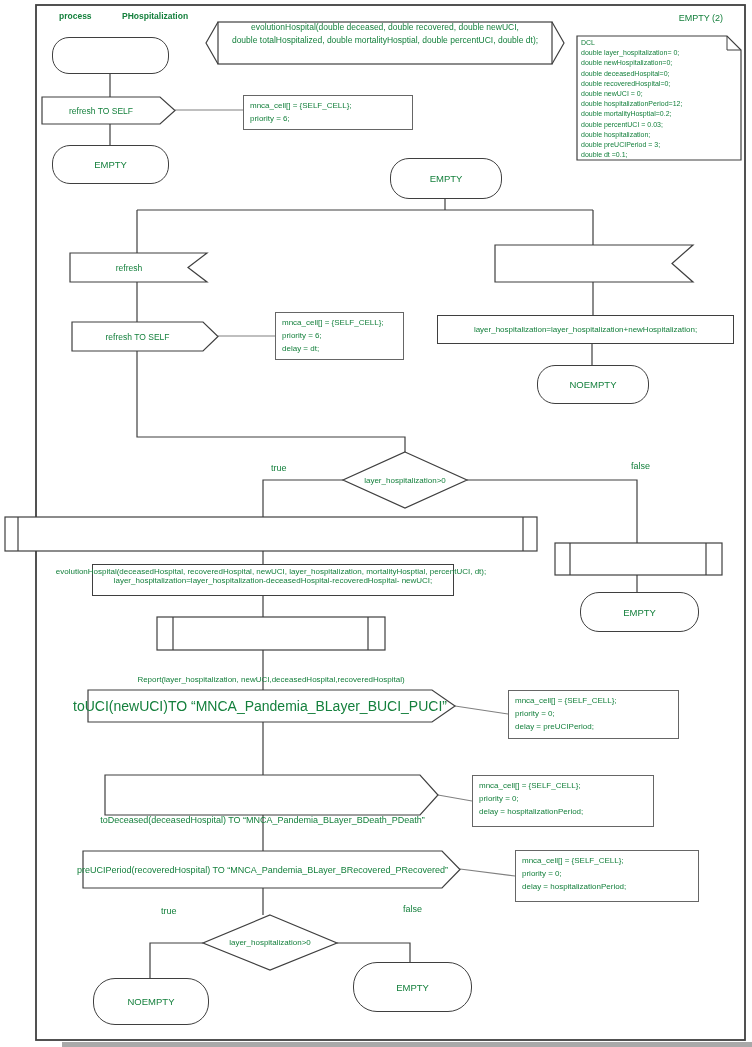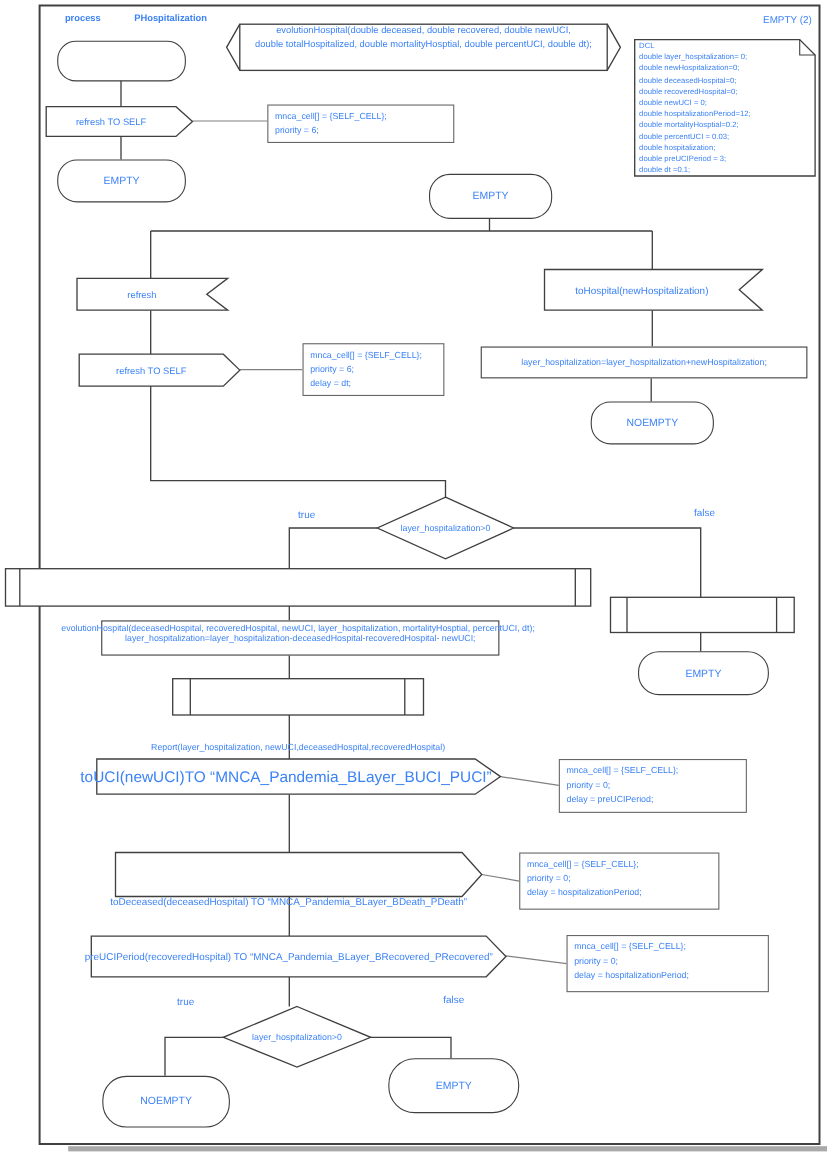--- a/index.html
+++ b/index.html
@@ -1,17 +1,17 @@
 <!DOCTYPE html>
 <html><head>
 <meta charset="utf-8">
 <style>
   html,body{margin:0;padding:0;background:#fff;}
   .stage{position:relative;width:752px;height:1047px;background:#ffffff;
-         font-family:"Liberation Sans",sans-serif;color:#3b82f6;overflow:hidden;}
+         font-family:"Liberation Sans",sans-serif;color:#15803d;overflow:hidden;}
   .abs{position:absolute;}
   svg{position:absolute;left:0;top:0;}
   .state{position:absolute;border:1.2px solid #3f3f3f;background:#fff;
          display:flex;align-items:center;justify-content:center;
          font-size:9.5px;white-space:nowrap;}
   .task{position:absolute;border:1px solid #3f3f3f;background:#fff;
         display:flex;align-items:center;justify-content:center;
         font-size:8px;white-space:nowrap;}
   .olay{position:absolute;display:flex;align-items:center;justify-content:center;
         white-space:nowrap;text-align:center;}
@@ -59,21 +59,21 @@
     <rect x="5" y="517" width="532" height="34" fill="#fff" stroke="#3f3f3f" stroke-width="1.2"></rect>
     <path d="M18 517 V551 M523 517 V551" stroke="#3f3f3f" stroke-width="1.2"></path>
     <rect x="157" y="617" width="228" height="33" fill="#fff" stroke="#3f3f3f" stroke-width="1.2"></rect>
     <path d="M173 617 V650 M368 617 V650" stroke="#3f3f3f" stroke-width="1.2"></path>
     <rect x="555" y="543" width="167" height="32" fill="#fff" stroke="#3f3f3f" stroke-width="1.2"></rect>
     <path d="M570 543 V575 M706 543 V575" stroke="#3f3f3f" stroke-width="1.2"></path>
   </svg>
 
   <div class="abs bold" style="left:59px;top:11px;font-size:8.5px;">process</div>
   <div class="abs bold" style="left:122px;top:11px;font-size:8.5px;">PHospitalization</div>
-  <div class="abs" style="left:645px;top:13px;width:93px;text-align:right;font-size:9px;">EMPTY (2)</div>
+  <div class="abs" style="left:630px;top:13px;width:93px;text-align:right;font-size:9px;">EMPTY (2)</div>
 
   <div class="abs" style="left:218px;top:22px;width:334px;height:24px;display:flex;flex-direction:column;
        align-items:center;justify-content:center;font-size:8.5px;line-height:13px;white-space:nowrap;">
     <div>evolutionHospital(double deceased, double recovered, double newUCI,</div>
     <div>double totalHospitalized, double mortalityHosptial, double percentUCI, double dt);</div>
   </div>
 
   <div class="dcltext" style="left:581px;top:38px;width:158px;">
     <div>DCL</div>
     <div>double layer_hospitalization= 0;</div>
@@ -93,21 +93,20 @@
   <div class="state" style="left:52px;top:145px;width:115px;height:37px;border-radius:18px;">EMPTY</div>
   <div class="state" style="left:390px;top:158px;width:110px;height:39px;border-radius:19px;">EMPTY</div>
   <div class="state" style="left:537px;top:365px;width:110px;height:37px;border-radius:18px;">NOEMPTY</div>
   <div class="state" style="left:580px;top:592px;width:117px;height:38px;border-radius:19px;">EMPTY</div>
   <div class="state" style="left:93px;top:978px;width:114px;height:45px;border-radius:22px;">NOEMPTY</div>
   <div class="state" style="left:353px;top:962px;width:117px;height:48px;border-radius:24px;">EMPTY</div>
 
   <div class="olay" style="left:42px;top:97px;width:118px;height:27px;font-size:8.5px;">refresh TO SELF</div>
   <div class="olay" style="left:70px;top:253px;width:118px;height:29px;font-size:8.5px;">refresh</div>
   <div class="olay" style="left:72px;top:322px;width:131px;height:29px;font-size:8.5px;">refresh TO SELF</div>
-  <div class="olay" style="left:495px;top:245px;width:177px;height:37px;font-size:9px;">toHospital(newHospitalization)</div>
   <div class="olay" style="left:88px;top:690px;width:344px;height:32px;font-size:14px;">toUCI(newUCI)TO “MNCA_Pandemia_BLayer_BUCI_PUCI”</div>
   <div class="olay" style="left:105px;top:775px;width:315px;height:40px;font-size:9px;margin-top:25px;">toDeceased(deceasedHospital) TO “MNCA_Pandemia_BLayer_BDeath_PDeath”</div>
   <div class="olay" style="left:83px;top:851px;width:359px;height:37px;font-size:9px;">preUCIPeriod(recoveredHospital) TO “MNCA_Pandemia_BLayer_BRecovered_PRecovered”</div>
 
   <div class="task" style="left:437px;top:315px;width:295px;height:27px;">layer_hospitalization=layer_hospitalization+newHospitalization;</div>
   <div class="task" style="left:92px;top:564px;width:360px;height:30px;">layer_hospitalization=layer_hospitalization-deceasedHospital-recoveredHospital- newUCI;</div>
 
   <div class="olay" style="left:5px;top:517px;width:532px;height:34px;font-size:8px;margin-top:37px;">evolutionHospital(deceasedHospital, recoveredHospital, newUCI, layer_hospitalization, mortalityHosptial, percentUCI, dt);</div>
   <div class="olay" style="left:157px;top:617px;width:228px;height:33px;font-size:8px;margin-top:46px;">Report(layer_hospitalization, newUCI,deceasedHospital,recoveredHospital)</div>
 

